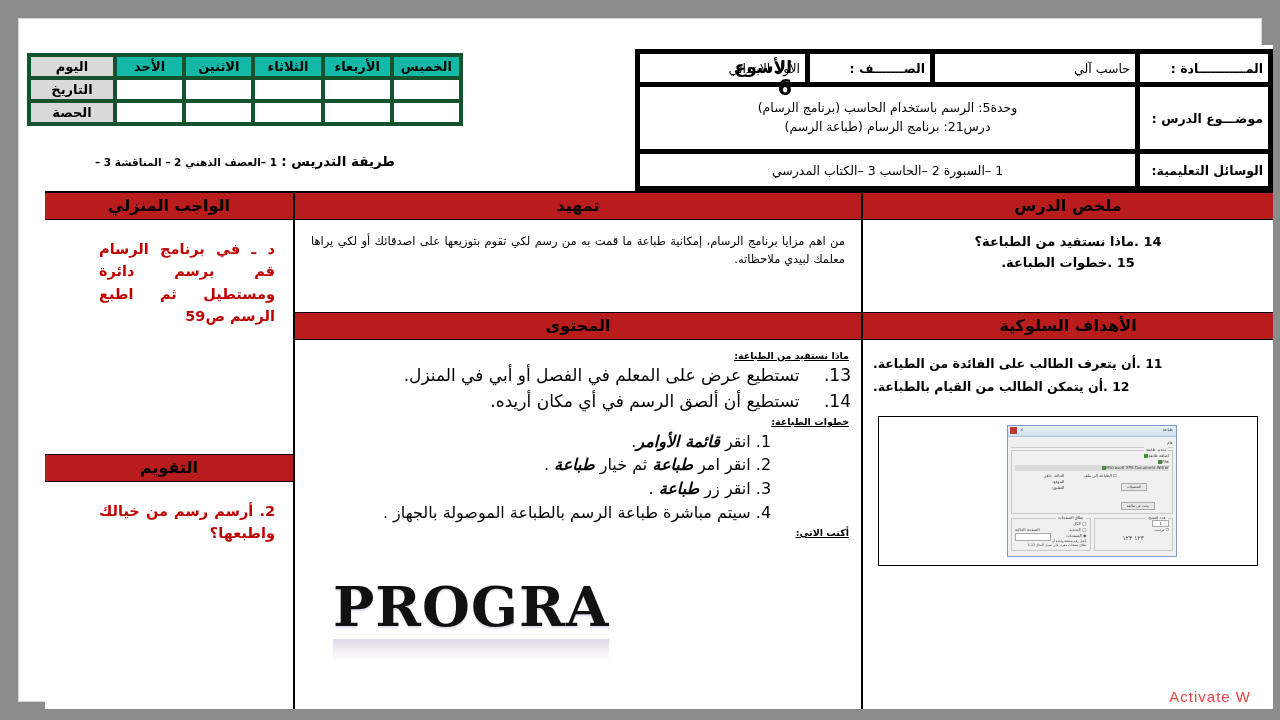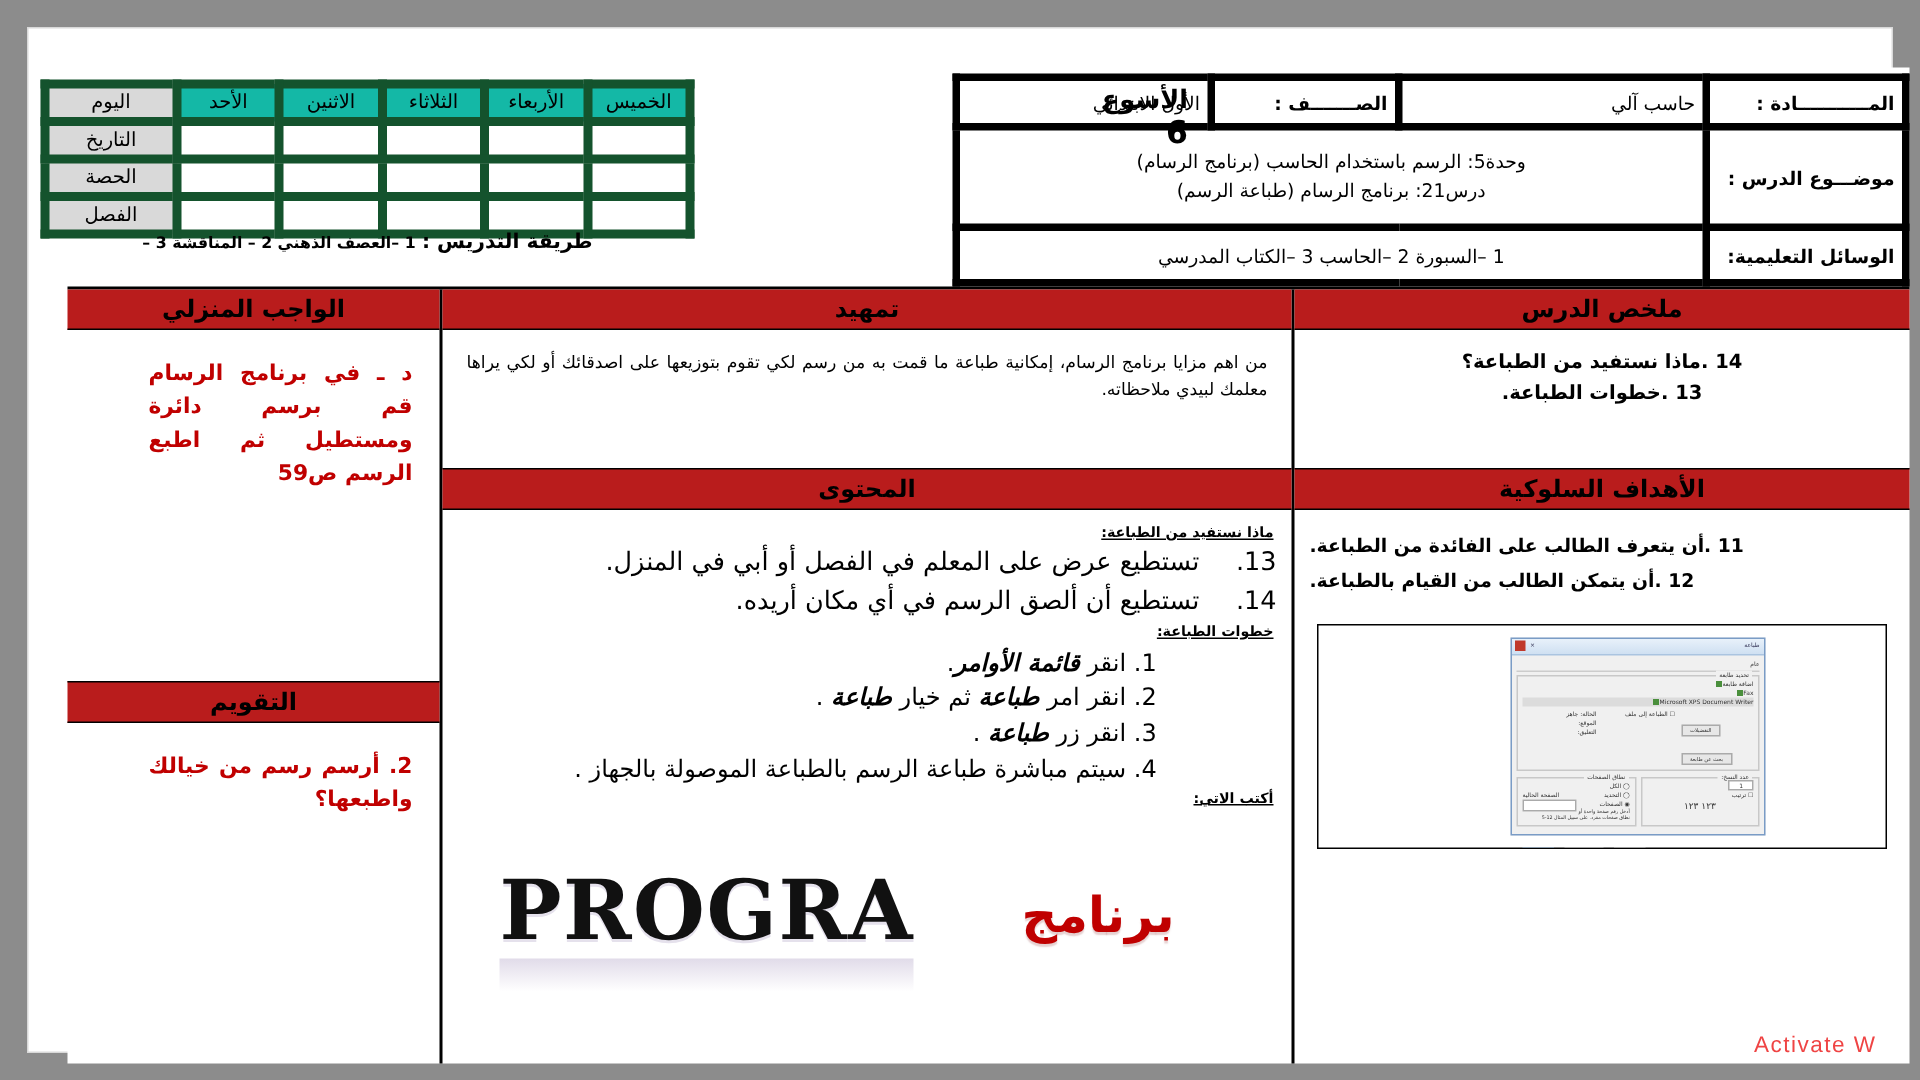--- a/index.html
+++ b/index.html
@@ -24,22 +24,22 @@
     position:absolute;left:26px;top:26px;width:1228px;height:664px;
     background:#ffffff;box-sizing:border-box;
   }
 
   
   .top-wrap{position:absolute;left:0;top:0;width:1228px;height:146px;}
 
   
   .days{position:absolute;right:810px;top:8px;width:436px;}
   .days table{width:436px;border-collapse:collapse;table-layout:fixed;}
-  .days td{border:6px solid #14532d;height:19px;font-size:13px;text-align:center;
-           font-weight:normal;color:#000;padding:0;}
+  .days td{border:4px solid #14532d;height:19px;font-size:13px;text-align:center;
+           font-weight:bold;color:#000;padding:0;}
   .days td.hdr{background:#14b8a6;}
   .days td.rowlbl{background:#d9d9d9;width:82px;text-align:center;}
 
   .method{position:absolute;right:810px;top:108px;width:436px;
           font-size:12px;font-weight:bold;text-align:center;direction:rtl;}
   .method .mlabel{font-size:13.5px;}
   .method .mitems{font-size:10.5px;font-weight:bold;}
 
   
   .week{position:absolute;right:481px;top:14px;width:120px;text-align:right;
@@ -178,28 +178,20 @@
               <td class="rowlbl">التاريخ</td>
             </tr>
             <tr>
               <td></td>
               <td></td>
               <td></td>
               <td></td>
               <td></td>
               <td class="rowlbl">الحصة</td>
             </tr>
-            <tr>
-              <td></td>
-              <td></td>
-              <td></td>
-              <td></td>
-              <td></td>
-              <td class="rowlbl">الفصل</td>
-            </tr>
           </tbody>
             </table>
         </div>
 
         <div class="method">
           <span class="mlabel">طريقة التدريس :</span>
           <span class="mitems">1 –العصف الذهني   2 – المناقشة   3 –</span>
         </div>
 
         <div class="week">
@@ -232,21 +224,21 @@
         </div>
       </div>
 
       <div class="body-wrap">
         <div class="cols">
 
           <div class="col col-right">
             <div class="sec-head first">ملخص الدرس</div>
             <div class="sec-body" style="height:76px">
               <div class="num-line">14 .ماذا نستفيد من الطباعة؟</div>
-              <div class="num-line">13 .خطوات الطباعة.</div>
+              <div class="num-line">15 .خطوات الطباعة.</div>
             </div>
 
             <div class="sec-head">الأهداف السلوكية</div>
             <div class="sec-body">
               <div class="obj-line">11 .أن يتعرف الطالب على الفائدة من الطباعة.</div>
               <div class="obj-line">12 .أن يتمكن الطالب من القيام بالطباعة.</div>
             </div>
 
             <div class="shot-wrap">
               <div class="shot">
@@ -368,21 +360,20 @@
                     <span>سيتم مباشرة طباعة الرسم بالطباعة الموصولة بالجهاز .</span>
                   </div>
                 </div>
               </div>
 
               <div class="mini-head">أكتب الاتي:</div>
             </div>
 
             <div class="logo-area">
               <div class="logo-en">PROGRA</div>
-              <div class="logo-ar">برنامج</div>
             </div>
           </div>
 
           <div class="col col-left">
             <div class="sec-head first">الواجب المنزلي</div>
             <div class="sec-body" style="height:218px">
               <div class="red-txt">د ـ في برنامج الرسام قم برسم دائرة ومستطيل ثم اطبع الرسم ص59</div>
             </div>
 
             <div class="sec-head">التقويم</div>

